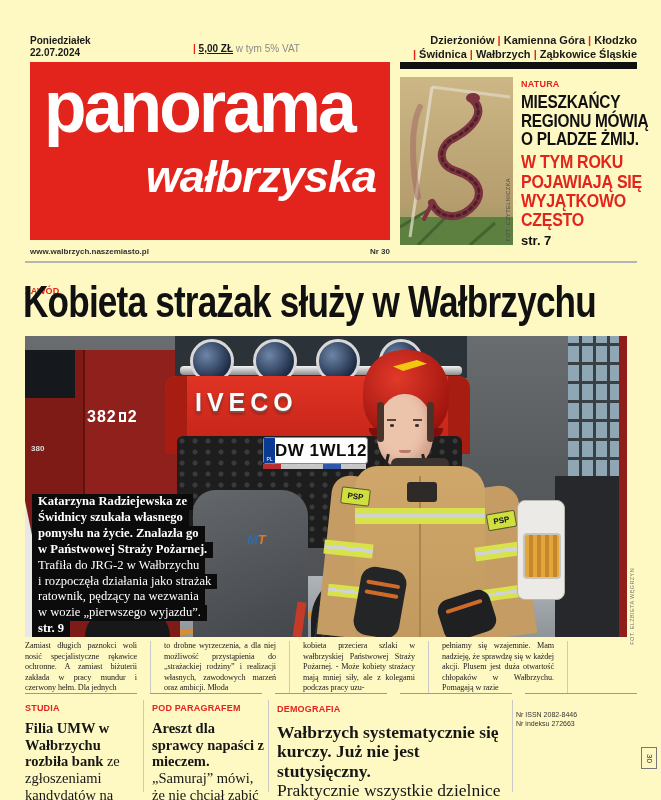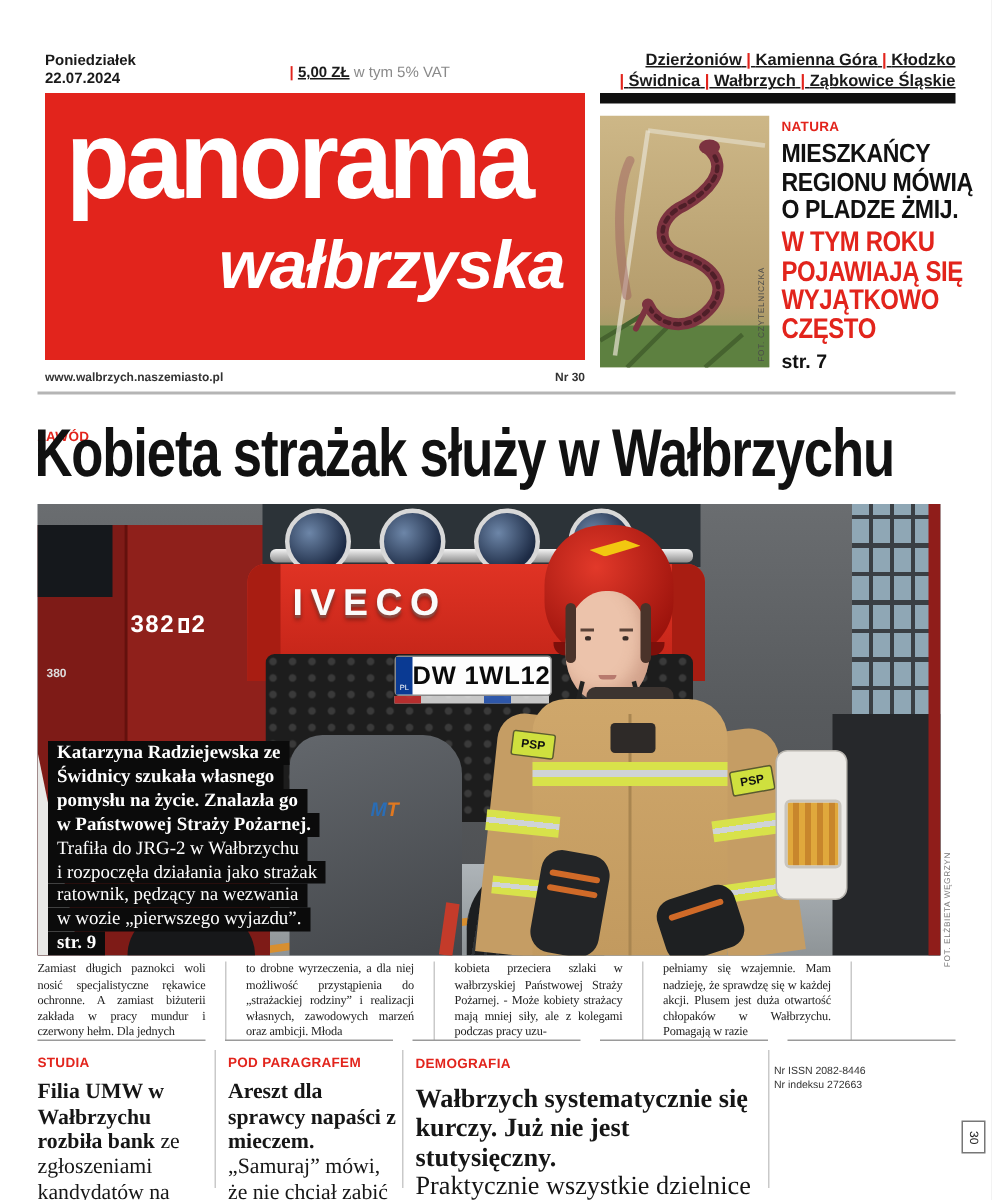--- a/index.html
+++ b/index.html
@@ -1,26 +1,26 @@
 <!DOCTYPE html>
 <html><head>
 <meta charset="utf-8">
 <style>
   html,body{margin:0;padding:0;background:#e9e9e9;}
-  .page{position:relative;width:661px;height:800px;background:#ffffff;overflow:hidden;
+  .page{position:relative;width:661px;height:800px;background:#fef9c3;overflow:hidden;
         font-family:"Liberation Sans",sans-serif;color:#1a1a1a;}
   .abs{position:absolute;}
   b,.b{font-weight:bold;}
 
   
   .date-block{left:30px;top:35px;font-size:10px;font-weight:bold;line-height:1.2;}
   .price-block{left:193px;top:43px;font-size:10px;color:#8a8a8a;}
   .price-block .val{color:#1a1a1a;font-weight:bold;text-decoration:underline;}
   .red-sep{color:#e2241c;font-weight:bold;}
-  .cities-block{right:24px;top:33px;text-align:right;font-size:11px;font-weight:bold;line-height:1.3;text-decoration:underline;}
+  .cities-block{right:24px;top:33px;text-align:right;font-size:11px;font-weight:bold;line-height:1.3;}
 
   .logo-block{left:30px;top:62px;width:360px;height:178px;background:#e2241c;}
   .logo-top{position:absolute;left:14px;top:8px;font-size:74px;font-weight:bold;color:#fff;
             letter-spacing:-3px;transform:scaleX(.94);transform-origin:left top;line-height:1;}
   .logo-bottom{position:absolute;right:14px;top:92px;font-size:45px;font-weight:bold;font-style:italic;
                color:#fff;letter-spacing:-1px;line-height:1;margin-left:29px;}
   .under-logo{left:30px;top:247px;width:360px;display:flex;justify-content:space-between;
               font-size:8px;font-weight:bold;color:#333;}
 
   

